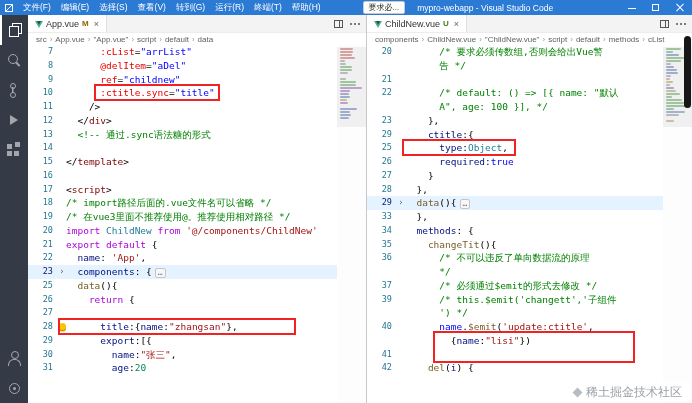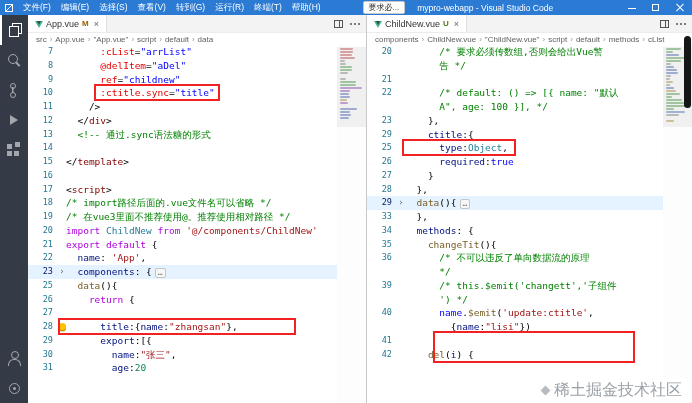--- a/index.html
+++ b/index.html
@@ -83,21 +83,21 @@
 .tk-cls{color:var(--class_teal,#267f99)}
 .tk-fold{display:inline-block;border:1px solid #c5c5c5;border-radius:2px;color:#777;font-size:8px;line-height:8px;padding:0 2px;margin-left:3px;background:#f7f7f7}
 .bulb{display:inline-block;width:7px;height:7px;border-radius:50%;background:#ffc200;box-shadow:0 1.5px 0 #c79400;margin-top:3px}
 
 .minimap{position:absolute;right:0;top:30px;width:29px;bottom:0;background:#fdfdfd;padding-top:3px;z-index:2}
 .mini-slider{position:absolute;left:0;right:0;top:2px;height:80px;background:rgba(0,0,0,.05)}
 .mini-bar{height:2px;margin:0 2px 1px 3px;border-radius:1px}
 
 .ann{position:absolute;border:2px solid var(--annotation_red,#f32222);z-index:20;pointer-events:none}
 .page-scroll{position:absolute;right:1px;top:36px;width:7px;height:72px;background:#161616;border-radius:4px;z-index:40}
-.watermark{position:absolute;right:2px;bottom:1px;display:flex;align-items:center;gap:5px;background:rgba(255,255,255,.85);padding:1px 8px;z-index:30;font-size:16px;color:#9ba1a8}
+.watermark{position:absolute;right:2px;bottom:1px;display:flex;align-items:center;gap:5px;background:rgba(255,255,255,.85);padding:1px 8px;z-index:30;font-size:12px;color:#9ba1a8}
 .wm-logo{width:7px;height:7px;background:#b7bcc2;transform:rotate(45deg)}
 </style>
 </head>
 <body style="--titlebar: #2b7bd4; --activitybar: #343a46; --annotation_red: #f32222; --vue_green: #41b883; --badge_modified: #946300; --badge_untracked: #4d7a18; --comment_green: #008000; --string_red: #a31515; --keyword_purple: #af00db; --keyword_blue: #0000ff; --property_blue: #001080; --function_brown: #795e26; --class_teal: #267f99; --number_green: #098658; --tag_maroon: #800000; --attr_red: #e50000; --line_number: #237893;">
 
 <div class="app">
 
   <div class="titlebar">
     <span class="vsc-logo"></span>
     <div id="menubar">
@@ -270,20 +270,21 @@
         <div class="code-row"><span class="gutter">25</span><span class="chev"></span><span class="ltext"><span class="tk-ind">      </span><span class="tk-prop">type</span><span class="tk-pun">:</span><span class="tk-cls">Object</span><span class="tk-pun">,</span></span></div>
         <div class="code-row"><span class="gutter">26</span><span class="chev"></span><span class="ltext"><span class="tk-ind">      </span><span class="tk-prop">required</span><span class="tk-pun">:</span><span class="tk-kwb">true</span></span></div>
         <div class="code-row"><span class="gutter">27</span><span class="chev"></span><span class="ltext"><span class="tk-ind">    </span><span class="tk-pun">}</span></span></div>
         <div class="code-row"><span class="gutter">28</span><span class="chev"></span><span class="ltext"><span class="tk-ind">  </span><span class="tk-pun">},</span></span></div>
         <div class="code-row hl"><span class="gutter">29</span><span class="chev">›</span><span class="ltext"><span class="tk-ind">  </span><span class="tk-fn">data</span><span class="tk-pun">(){</span><span class="tk-fold">…</span></span></div>
         <div class="code-row"><span class="gutter">33</span><span class="chev"></span><span class="ltext"><span class="tk-ind">  </span><span class="tk-pun">},</span></span></div>
         <div class="code-row"><span class="gutter">34</span><span class="chev"></span><span class="ltext"><span class="tk-ind">  </span><span class="tk-prop">methods</span><span class="tk-pun">: {</span></span></div>
         <div class="code-row"><span class="gutter">35</span><span class="chev"></span><span class="ltext"><span class="tk-ind">    </span><span class="tk-fn">changeTit</span><span class="tk-pun">(){</span></span></div>
         <div class="code-row"><span class="gutter">36</span><span class="chev"></span><span class="ltext"><span class="tk-ind">      </span><span class="tk-com">/* 不可以违反了单向数据流的原理</span></span></div>
         <div class="code-row"><span class="gutter"></span><span class="chev"></span><span class="ltext"><span class="tk-ind">      </span><span class="tk-com">*/</span></span></div>
+        <div class="code-row"><span class="gutter">37</span><span class="chev"></span><span class="ltext"><span class="tk-ind">      </span><span class="tk-com">/* 必须通过$emit的形式去修改 */</span></span></div>
         <div class="code-row"><span class="gutter">39</span><span class="chev"></span><span class="ltext"><span class="tk-ind">      </span><span class="tk-com">/* this.$emit('changett','子组件</span></span></div>
         <div class="code-row"><span class="gutter"></span><span class="chev"></span><span class="ltext"><span class="tk-ind">      </span><span class="tk-com">') */</span></span></div>
         <div class="code-row"><span class="gutter">40</span><span class="chev"></span><span class="ltext"><span class="tk-ind">      </span><span class="tk-kwb">name</span><span class="tk-pun">.</span><span class="tk-fn">$emit</span><span class="tk-pun">(</span><span class="tk-str">'update:ctitle'</span><span class="tk-pun">,</span></span></div>
         <div class="code-row"><span class="gutter"></span><span class="chev"></span><span class="ltext"><span class="tk-ind">        </span><span class="tk-pun">{</span><span class="tk-prop">name</span><span class="tk-pun">:</span><span class="tk-str">"lisi"</span><span class="tk-pun">})</span></span></div>
         <div class="code-row"><span class="gutter">41</span><span class="chev"></span><span class="ltext"></span></div>
         <div class="code-row"><span class="gutter">42</span><span class="chev"></span><span class="ltext"><span class="tk-ind">    </span><span class="tk-fn">del</span><span class="tk-pun">(</span><span class="tk-prop">i</span><span class="tk-pun">) {</span></span></div>
       </div>
     <div class="minimap" id="mini-right">
         <div class="mini-slider"></div>
         <div class="mini-bar" style="background: rgb(169, 207, 169); width: 15px;"></div>

